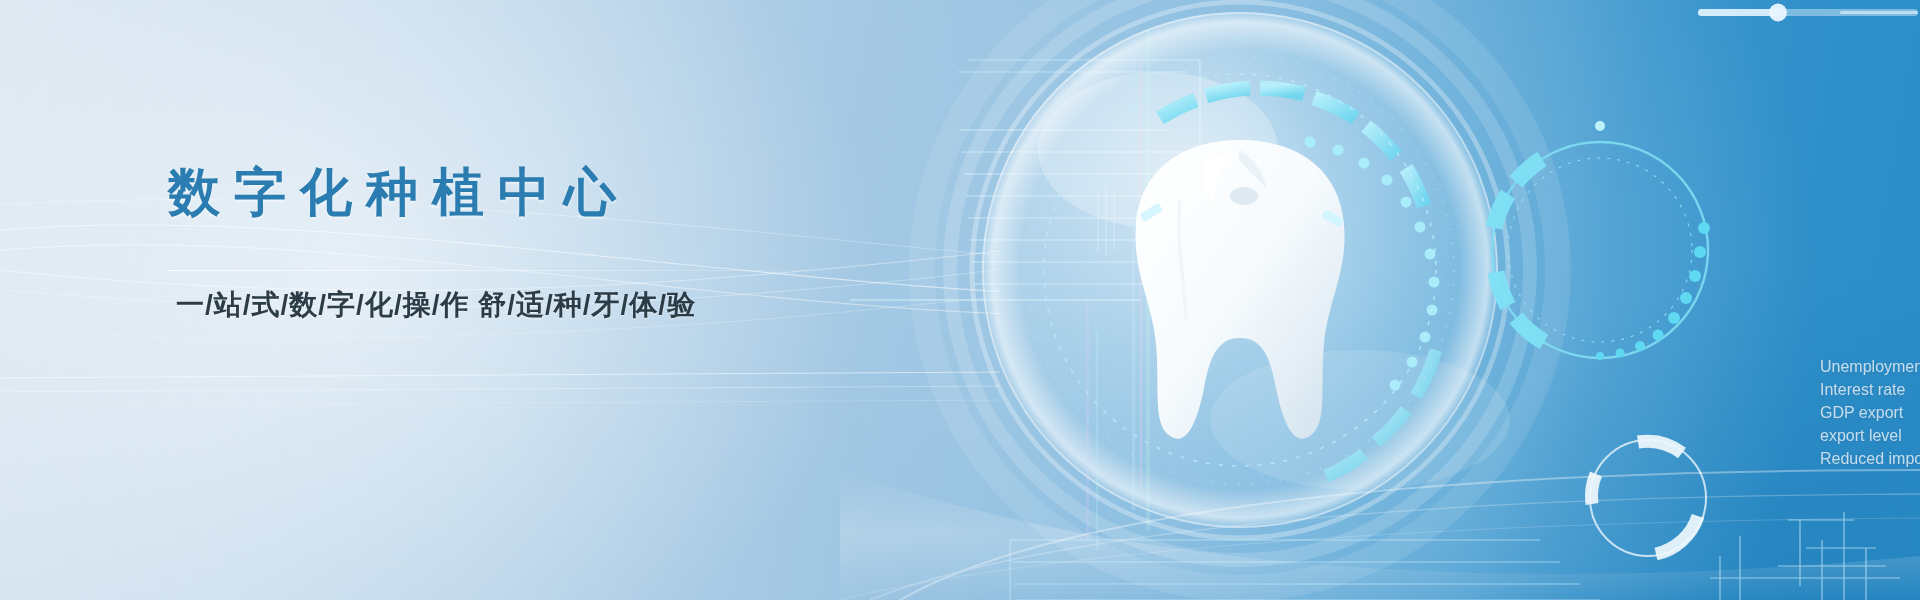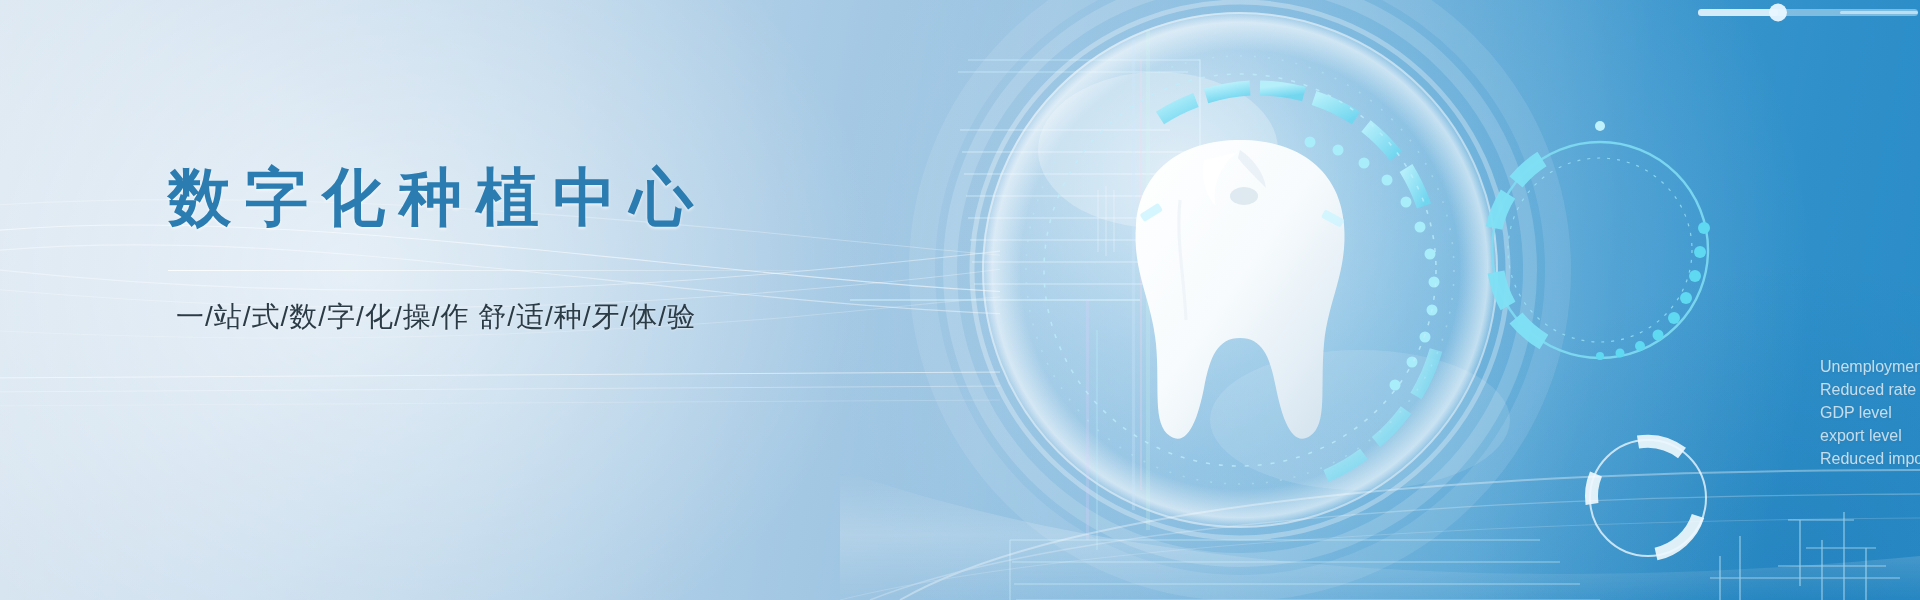--- a/index.html
+++ b/index.html
@@ -31,36 +31,37 @@
     background:radial-gradient(ellipse at center,rgba(190,225,245,.45) 0%,rgba(190,225,245,0) 70%);}
   .glow-c{left:1450px;top:260px;width:700px;height:620px;
     background:radial-gradient(ellipse at center,rgba(20,110,170,.28) 0%,rgba(20,110,170,0) 70%);}
 
   
   .waves{position:absolute;left:0;top:0;width:1000px;height:600px;pointer-events:none;}
 
   
   .headline{position:absolute;left:168px;top:166px;}
   .title{
-    font-size:63px;line-height:1;
+    font-size:52px;line-height:1;
     font-weight:bold;
     letter-spacing:14px;
     color:#2b7cb0;
     text-shadow:0 2px 3px rgba(255,255,255,.55);
     white-space:nowrap;
   }
   .sub-rule{
     position:absolute;left:0;top:104px;width:640px;height:1px;
     background:linear-gradient(90deg,rgba(255,255,255,.85),rgba(255,255,255,.1));
   }
   .subtitle{
-    position:absolute;left:8px;top:132px;
+    position:absolute;left:8px;top:120px;
     font-size:28px;letter-spacing:1px;color:#2c3c47;
     white-space:nowrap;
     text-shadow:0 1px 2px rgba(255,255,255,.45);
+    font-weight:bold;
   }
 
   
   .hud{position:absolute;left:840px;top:0;width:1080px;height:600px;}
   .hud svg{position:absolute;left:0;top:0;}
 
   
   .kgf{position:absolute;left:1020px;top:325px;width:360px;}
   .kgf-title{
     position:absolute;left:0;top:0;width:360px;text-align:center;
@@ -320,26 +321,26 @@
     <div class="kgf">
       <div class="kgf-title">KEY GROWTH FACTORS</div>
       <div class="kgf-rows">
 
         <div class="kgf-row">
           <span class="kgf-label">Unemployment rate</span>
 
         </div>
 
         <div class="kgf-row">
-          <span class="kgf-label">Reduced rate</span>
-
-        </div>
-
-        <div class="kgf-row">
-          <span class="kgf-label">GDP level</span>
+          <span class="kgf-label">Interest rate</span>
+
+        </div>
+
+        <div class="kgf-row">
+          <span class="kgf-label">GDP export</span>
 
         </div>
 
         <div class="kgf-row">
           <span class="kgf-label">export level</span>
 
         </div>
 
         <div class="kgf-row">
           <span class="kgf-label">Reduced imports</span>

